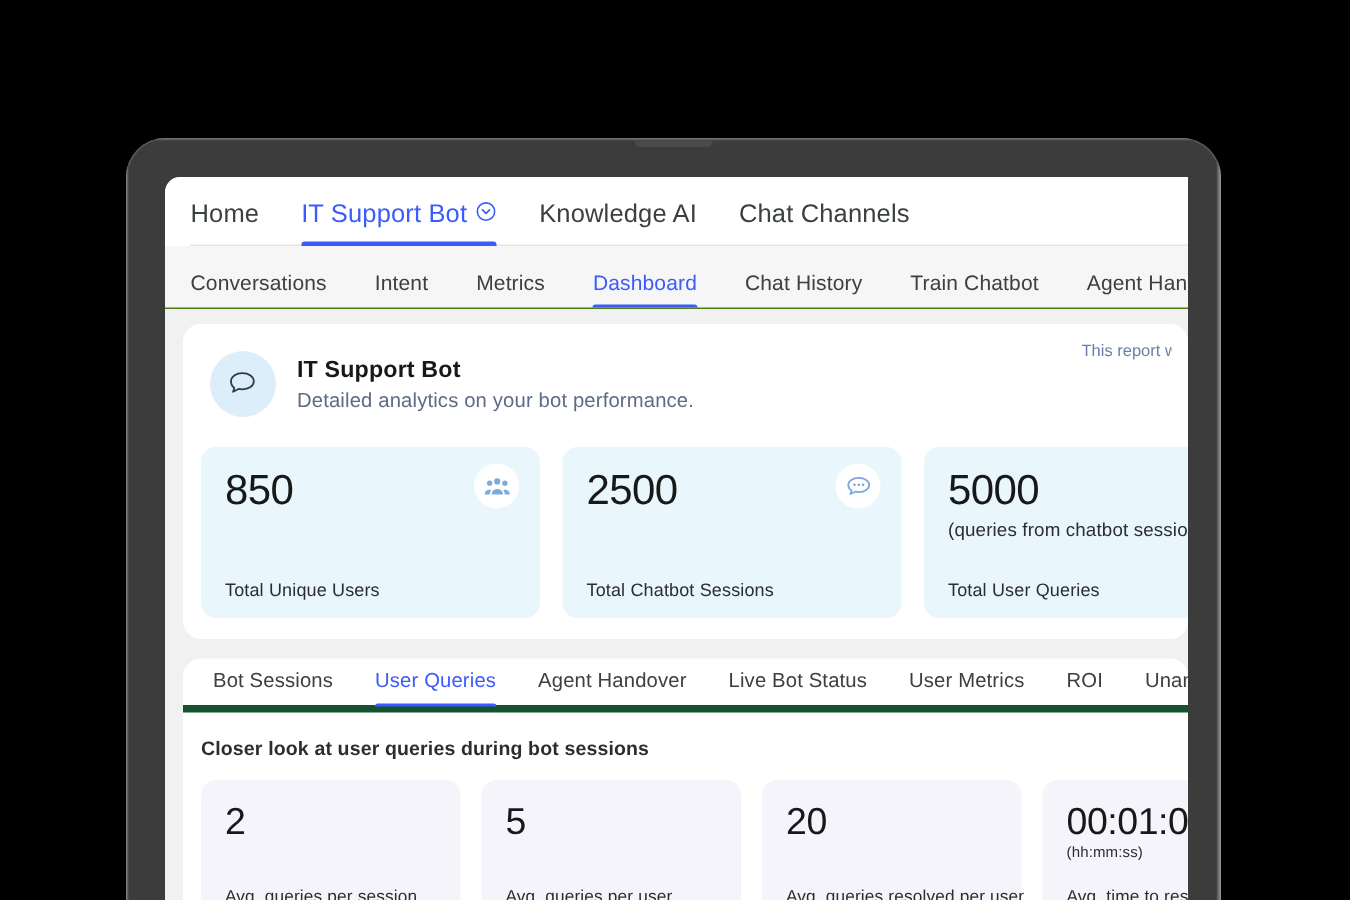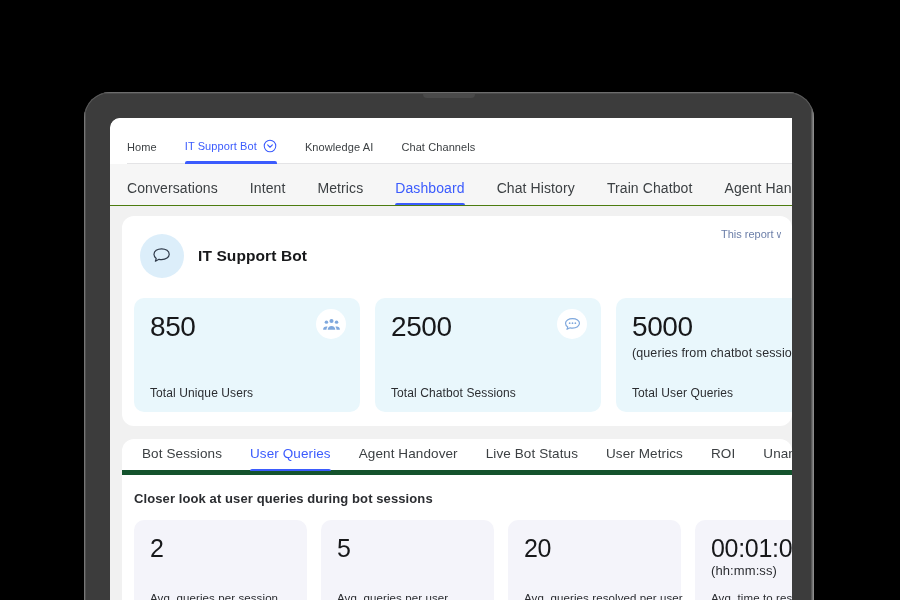--- a/index.html
+++ b/index.html
@@ -69,29 +69,28 @@
     position: relative;
     height: 46px;
     background: #ffffff;
     border-radius: 10px 0 0 0;
     padding-left: 17px;
     display: flex;
     align-items: flex-end;
   }
   .toptab {
     position: relative;
-    font-size: 11px;
+    font-size: 17px;
     color: #3c4043;
     letter-spacing: .1px;
     padding: 0 0 11px 0;
     margin-right: 28px;
     white-space: nowrap;
     cursor: pointer;
     display: flex;
-    align-items: center;
     gap: 6px;
   }
   .toptab.active { color: #3b5bfd; font-weight: 500; }
   .toptab.active::after {
     content: "";
     position: absolute;
     left: 0; right: 0; bottom: 0;
     height: 3px;
     background: #3b5bfd;
     border-radius: 2px 2px 0 0;
@@ -291,21 +290,21 @@
   }
   .metric-value {
     font-size: 25px;
     font-weight: 500;
     color: #17181a;
     letter-spacing: -.3px;
     line-height: 1.05;
     white-space: nowrap;
   }
   .metric-unit {
-    font-size: 13px;
+    font-size: 10px;
     color: #2b2d31;
     margin-top: 2px;
     letter-spacing: .1px;
   }
   .metric-label {
     font-size: 11.5px;
     color: #2b2d31;
     margin-top: auto;
     letter-spacing: .1px;
     white-space: nowrap;
@@ -376,20 +375,21 @@
       <div id="report-note">This report w</div>
 
       <div id="bot-header">
         <div id="bot-avatar">
           <svg width="24" height="24" viewBox="0 0 24 24">
             <path d="M4 10.2c0-3.1 3.3-5.4 7.6-5.4s7.6 2.3 7.6 5.4-3.3 5.4-7.6 5.4c-.9 0-1.8-.1-2.6-.3L5.4 17.2l.8-2.6C4.8 13.6 4 12 4 10.2Z" fill="none" stroke="#2f3a4a" stroke-width="1.2" stroke-linejoin="round"></path>
           </svg>
         </div>
         <div>
           <div id="bot-title">IT Support Bot</div>
+          <div id="bot-subtitle">Detailed analytics on your bot performance.</div>
         </div>
       </div>
 
       <div id="stat-cards">
 
         <div class="stat-card">
           <div class="stat-value">850</div>
           <div class="stat-label">Total Unique Users</div>
           <div class="stat-icon-bubble">
             <svg width="19" height="19" viewBox="0 0 24 24" fill="#7fa8dd">

